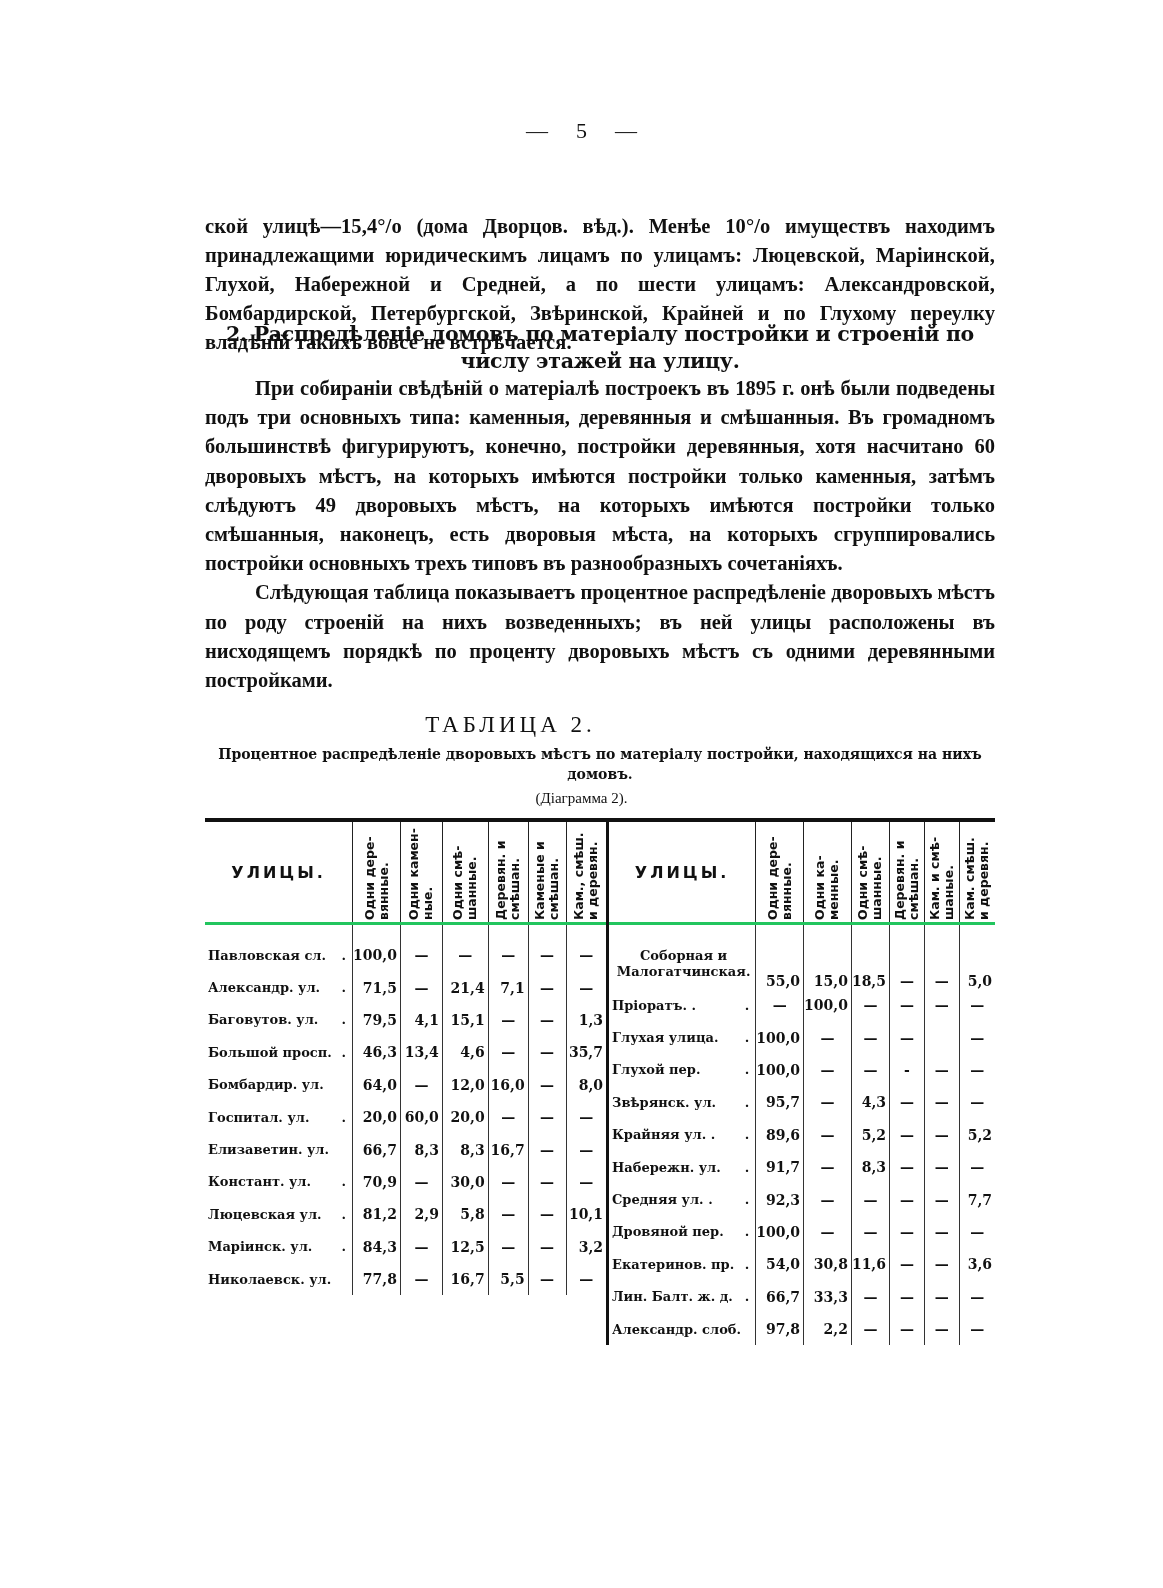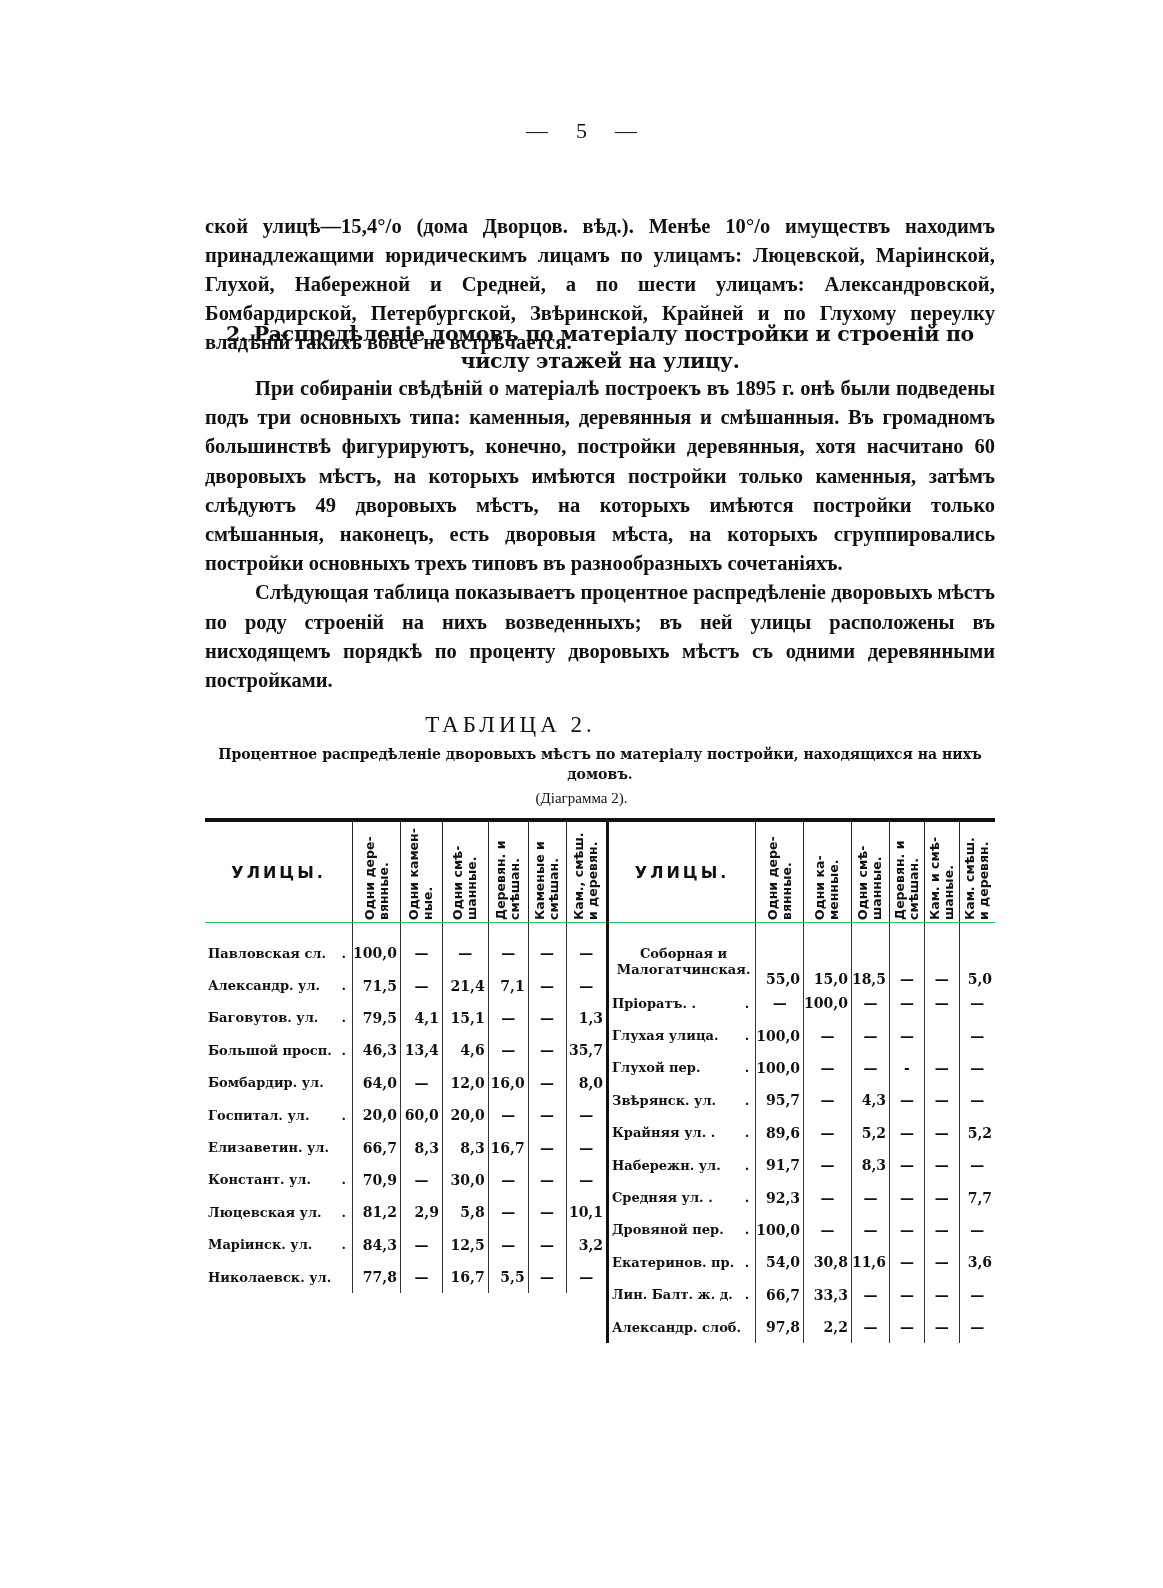--- a/index.html
+++ b/index.html
@@ -15,21 +15,21 @@
   .table-title { position: absolute; top: 712px; left: 0; width: 1021px; text-align: center; font-size: 23px; letter-spacing: 4px; }
   .table-caption { position: absolute; top: 744px; left: 205px; width: 790px; text-align: center; font-size: 14px; line-height: 20px; font-weight: 900; font-family: "DejaVu Serif", serif; }
   .table-note { position: absolute; top: 790px; left: 0; width: 1163px; text-align: center; font-size: 15px; }
   .table-wrap { position: absolute; top: 818px; left: 205px; width: 790px; }
   .thick-rule { height: 4px; background: #111; width: 790px; }
   .halves { display: flex; }
   .half { position: relative; }
   .half.left { width: 401px; border-right: 3px solid #111; }
   .half.right { width: 386px; }
   table { border-collapse: collapse; table-layout: fixed; }
-  th { height: 100px; padding: 0; font-weight: bold; vertical-align: middle; border-bottom: 1px solid #22c55e; margin-top: 11px; }
+  th { height: 100px; padding: 0; font-weight: bold; vertical-align: middle; border-bottom: 3px solid #22c55e; margin-top: 11px; }
   th.street-h { font-size: 16px; letter-spacing: 3px; font-family: "DejaVu Sans", sans-serif; text-align: center; }
   th.col-h { border-left: 1px solid #222; }
   .vert { writing-mode: vertical-rl; transform: rotate(180deg); font-size: 12.5px; line-height: 14px; font-family: "DejaVu Sans", sans-serif; font-weight: bold; margin: 0 auto; text-align: left; height: 95px; }
   td { padding: 0; height: 32.4px; font-size: 14px; font-weight: bold; font-family: "DejaVu Serif", serif; white-space: nowrap; }
   td.name { font-size: 13px; padding-left: 3px; position: relative; }
   td.name .dot { position: absolute; right: 6px; }
   td.val { border-left: 1px solid #333; text-align: right; padding-right: 3px; }
   td.val.dash { text-align: center; padding-right: 0; }
   tr.spacer td { height: 14px; }
   .two-line { line-height: 16px; text-align: center; }

